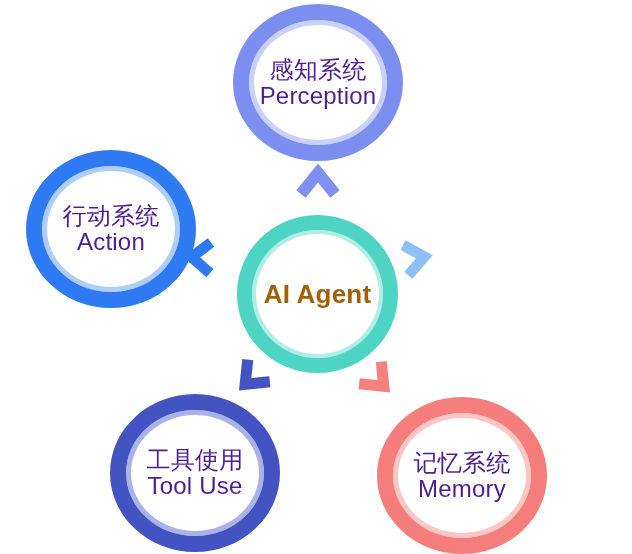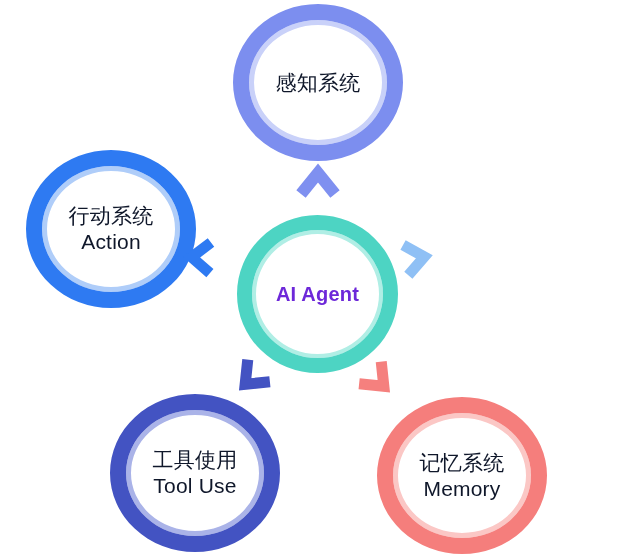--- a/index.html
+++ b/index.html
@@ -20,31 +20,31 @@
     position: absolute;
     box-sizing: border-box;
     border-radius: 50%;
     background: #ffffff;
     display: flex;
     align-items: center;
     justify-content: center;
     text-align: center;
   }
   .node .label {
-    font-size: 21px;
+    font-size: 24px;
     line-height: 26px;
-    color: #0f172a;
+    color: #4c1d95;
     letter-spacing: 0.2px;
     white-space: nowrap;
   }
   .node-center .label {
-    font-size: 20px;
+    font-size: 26px;
     line-height: 29px;
     font-weight: 700;
-    color: #6d28d9;
+    color: #a16207;
   }
   #node-perception {
     left: 233px; top: 4px; width: 170px; height: 157px;
     border: 16px solid #7C8EEF;
     box-shadow: inset 0 0 0 5px #C9D1F9;
   }
   #node-planning {
     left: 448px; top: 155px; width: 170px; height: 156px;
     border: 16px solid #A1C8F6;
     box-shadow: inset 0 0 0 5px #D9E8FC;
@@ -87,20 +87,21 @@
                   transform: rotate(272deg) scale(0.9); }
 </style>
 </head>
 <body>
 
 <div class="canvas">
 
   <div class="node" id="node-perception">
     <div class="label">
       <div>感知系统</div>
+      <div>Perception</div>
     </div>
   </div>
 
 
   <div class="node" id="node-tooluse">
     <div class="label">
       <div>工具使用</div>
       <div>Tool Use</div>
     </div>
   </div>

